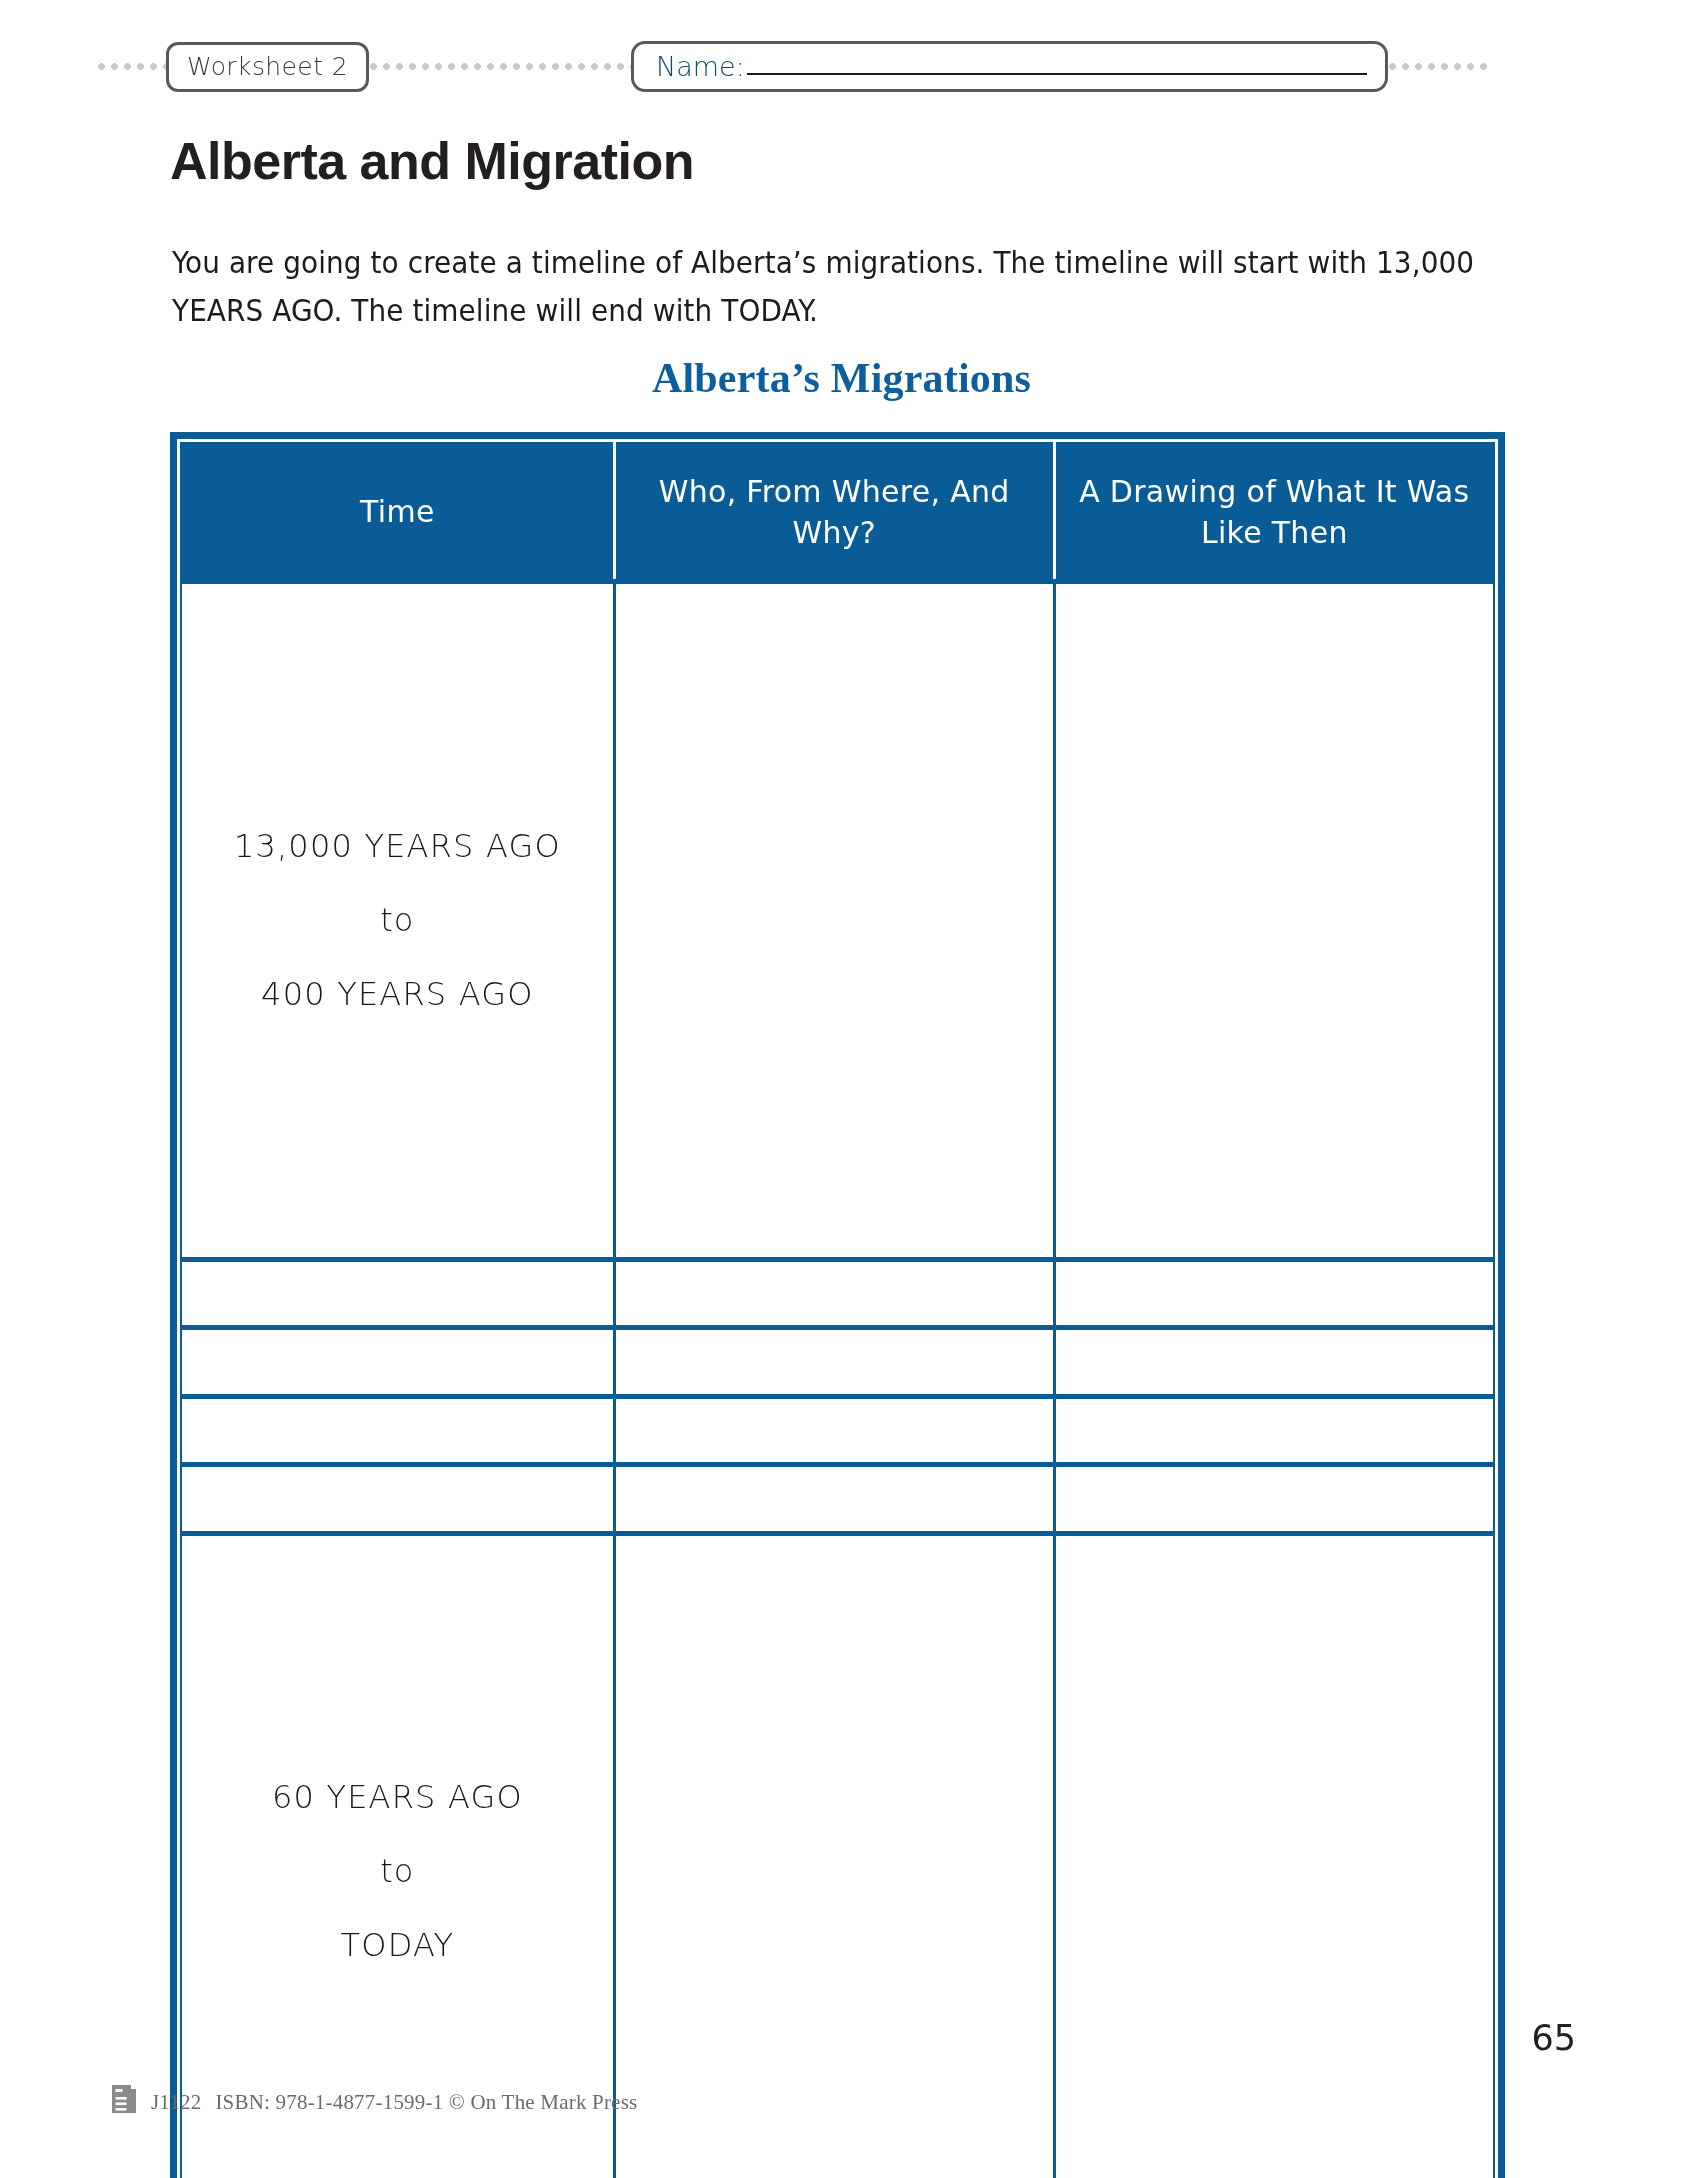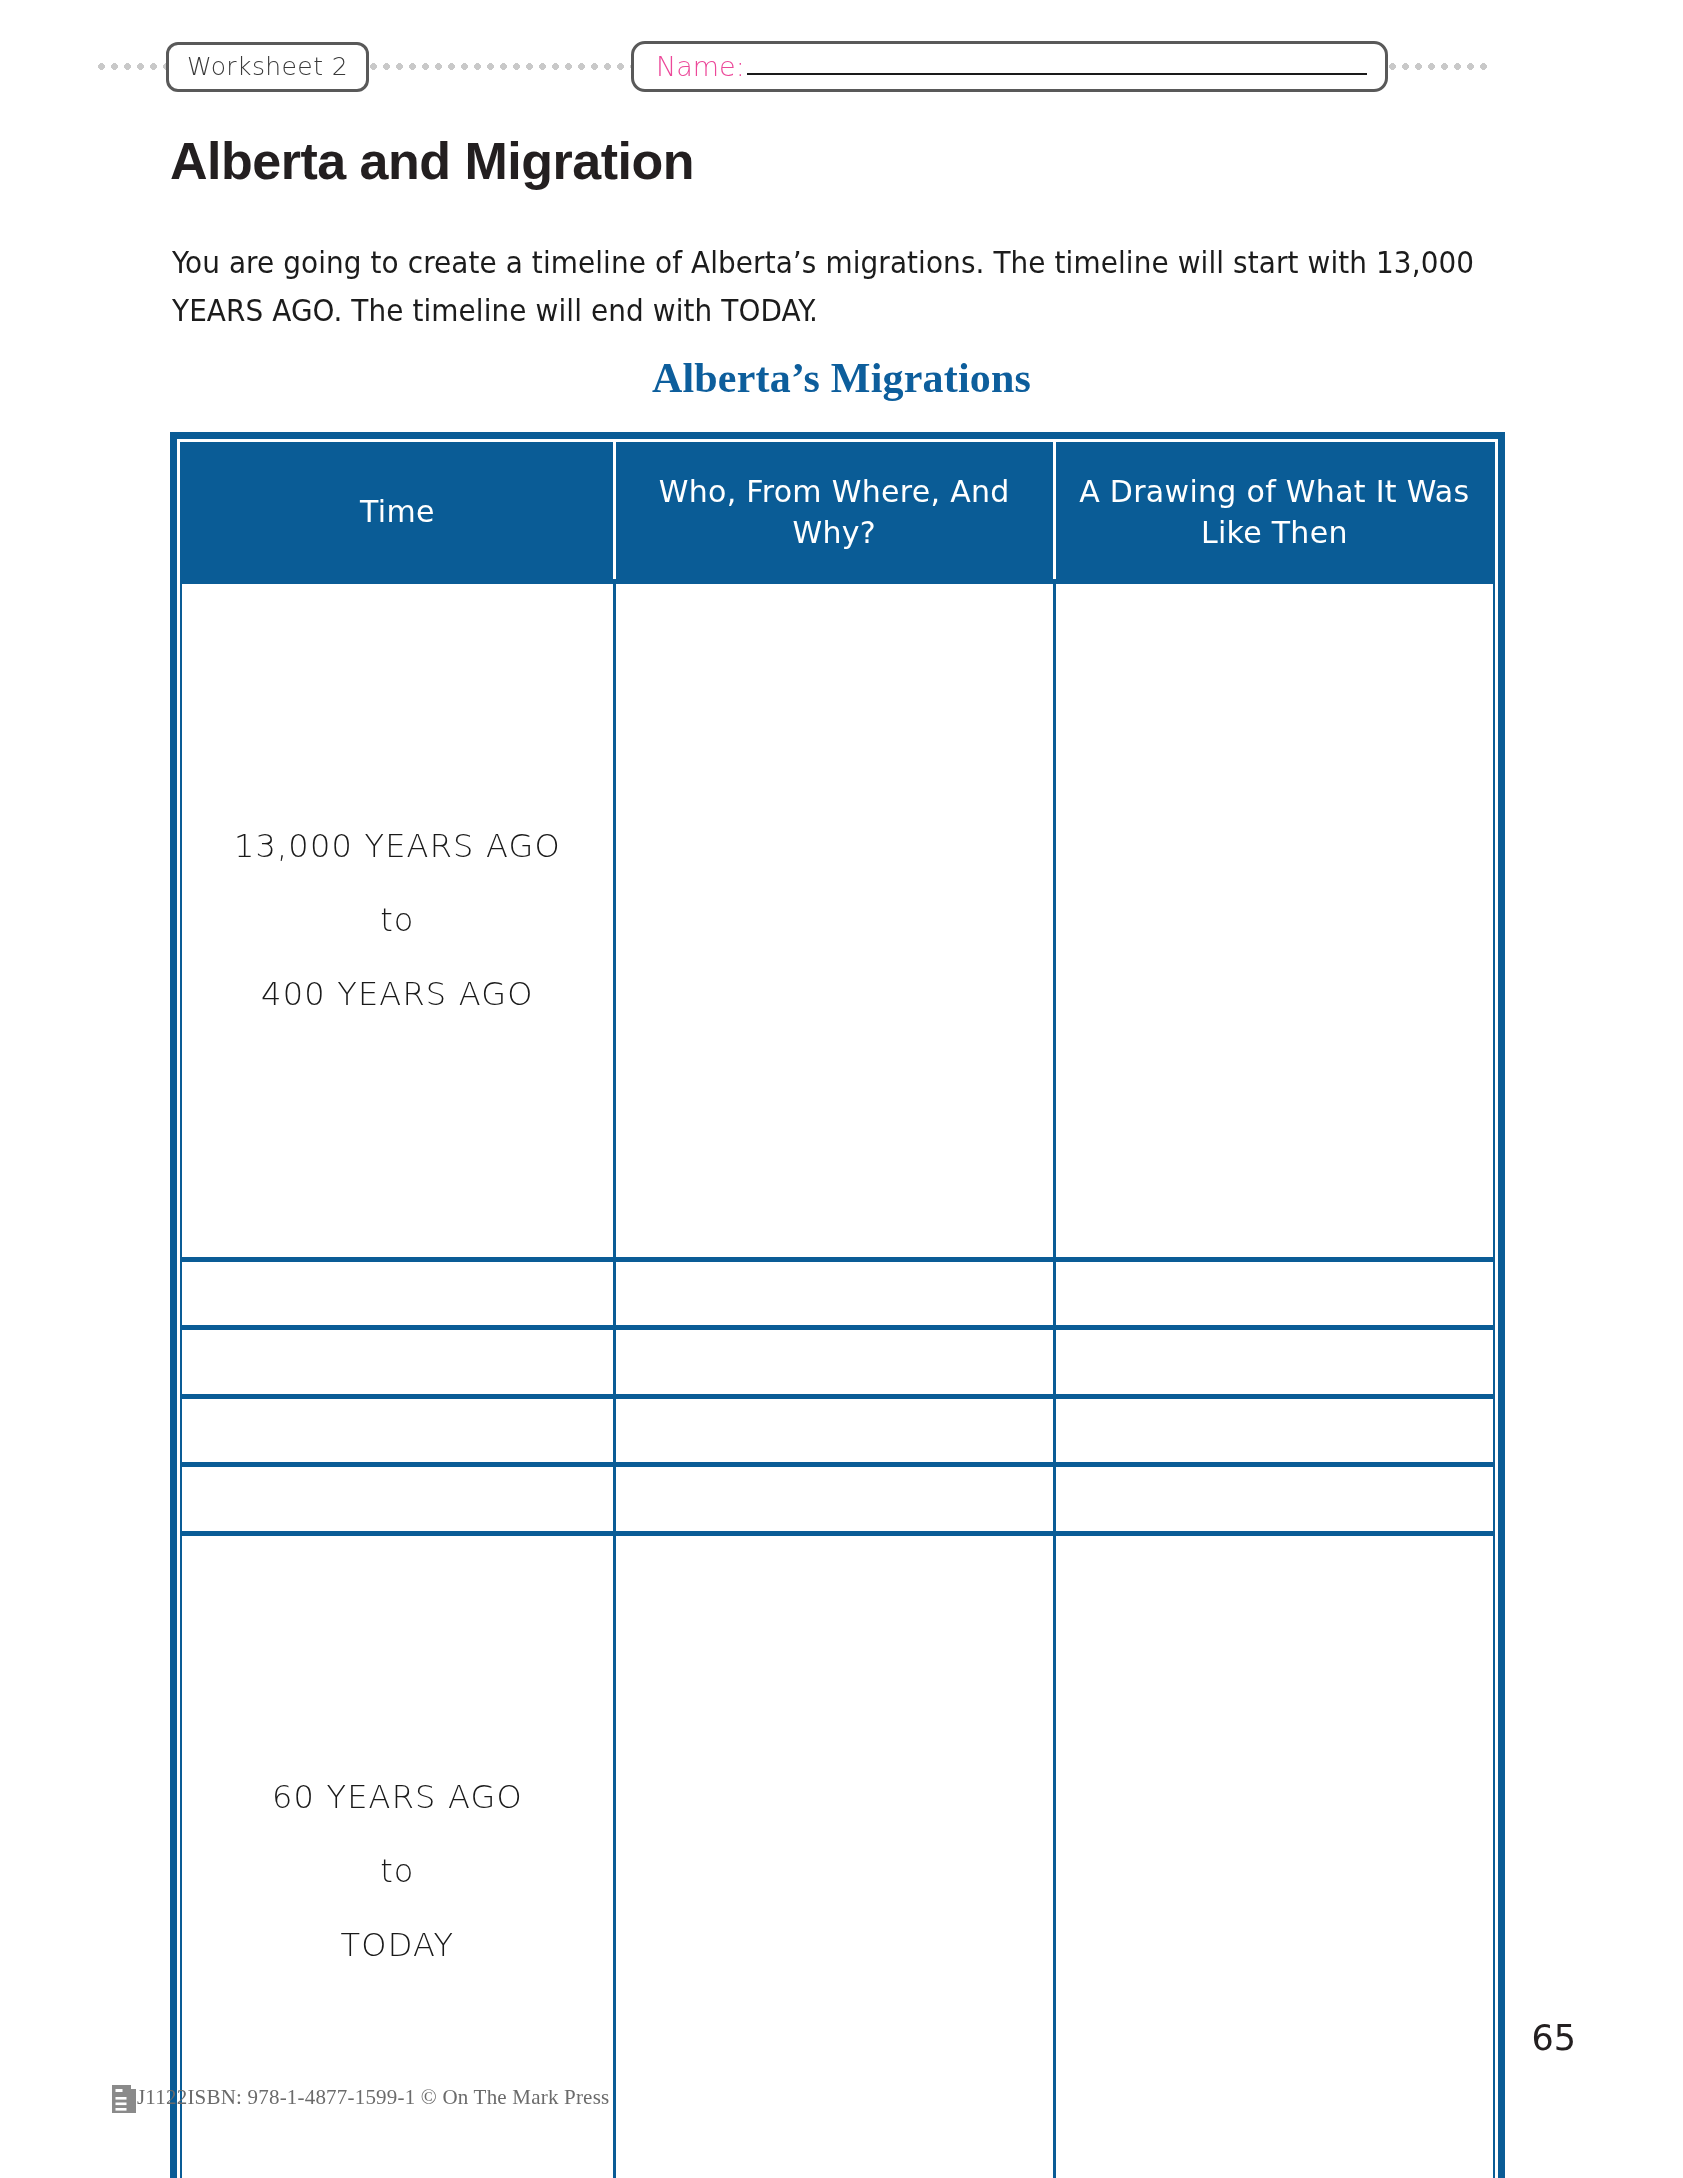--- a/index.html
+++ b/index.html
@@ -66,21 +66,21 @@
     display: flex;
     align-items: center;
     padding: 0 18px 0 22px;
     background: #fff;
     box-sizing: border-box;
   }
   .name-box .label {
     font-family: "DejaVu Sans", sans-serif;
     font-size: 27px;
     font-weight: 300;
-    color: #ec4899;
+    color: #0c4a6e;
     white-space: nowrap;
   }
   .name-rule {
     flex: 1 1 auto;
     height: 0;
     border-bottom: 2px solid #1a1a1a;
     margin-left: 2px;
     margin-top: 14px;
   }
 
@@ -190,21 +190,22 @@
     font-family: "DejaVu Sans", sans-serif;
     font-weight: 400;
     font-size: 35px;
     color: #231f20;
   }
   .footer {
     position: absolute;
     left: 111px;
     top: 2085px;
     display: flex;
-    align-items: flex-start;
+    align-items: flex-end;
+    gap: 14px;
   }
   .doc-icon {
     width: 26px;
     height: 30px;
     position: relative;
     flex: 0 0 auto;
   }
   .footer-text {
     font-family: "Liberation Serif", serif;
     font-size: 21px;

